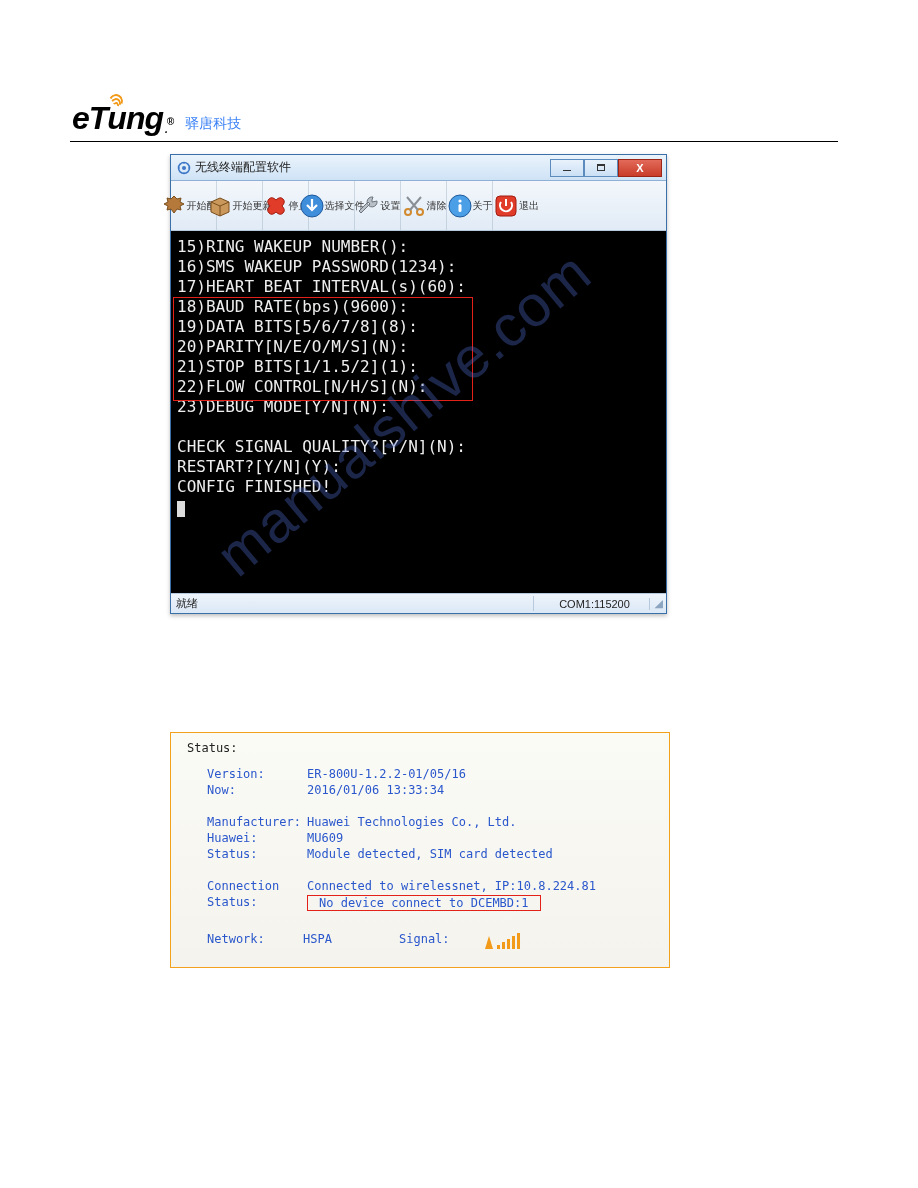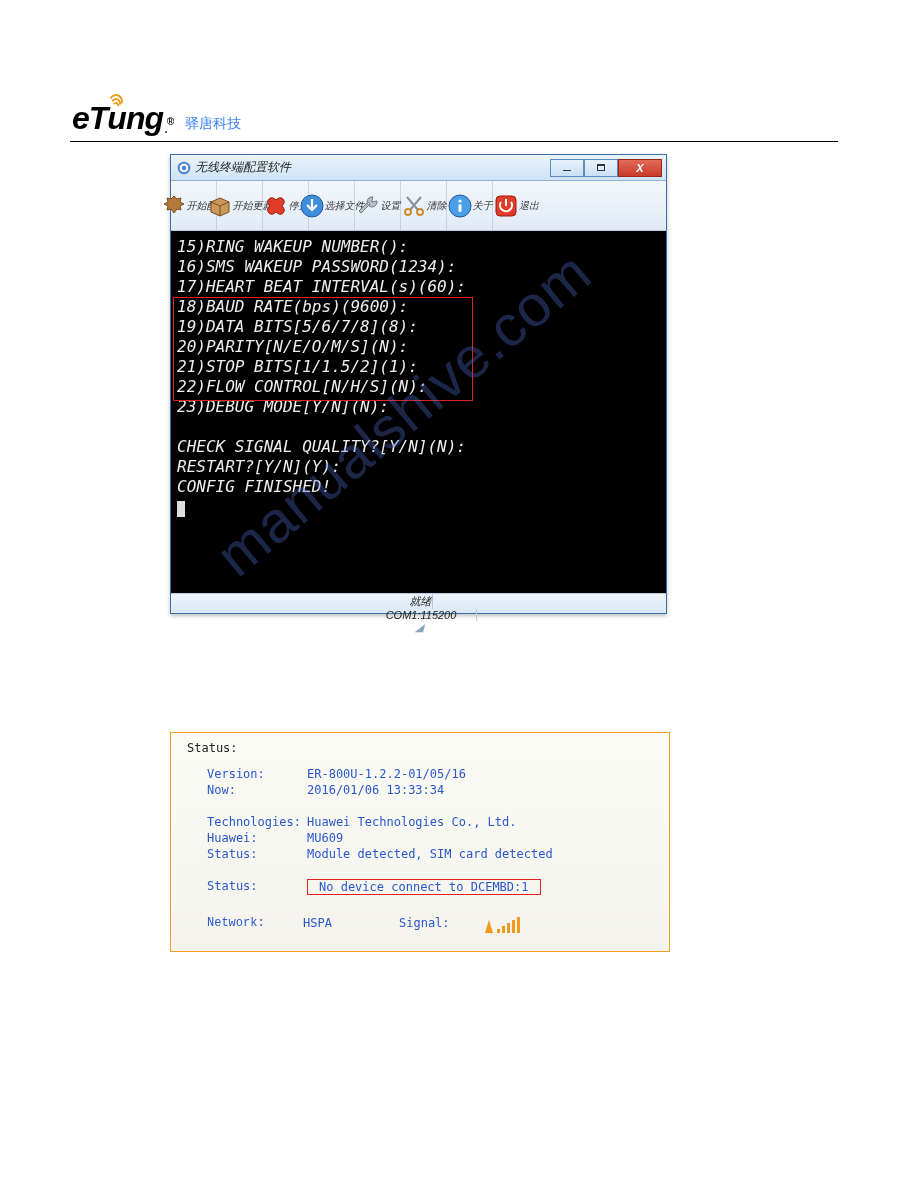--- a/index.html
+++ b/index.html
@@ -20,21 +20,21 @@
   .logo .wave span { position:absolute; border:2px solid #f29a1a; border-radius:50%; border-left-color:transparent; border-bottom-color:transparent; transform:rotate(-20deg);}
   .logo .wave .w1{width:6px;height:6px;top:6px;left:0;}
   .logo .wave .w2{width:10px;height:10px;top:2px;left:-2px;}
   .logo .wave .w3{width:14px;height:14px;top:-2px;left:-4px;}
   .logo-dot{font-size:10px; position:relative; top:-2px; left:2px;}
   .logo .reg{font-size:10px; position:relative; top:-10px; left:2px;}
   .company-name { font-size: 14px; color:#3b82f6; padding-bottom:4px;}
   .hr { border-top:1px solid #000; margin-top:4px; width:768px;}
 
   
-  .win-wrap { margin: 12px 0 0 100px; width: 497px; border:1px solid #3a6fa8; box-shadow: 0 2px 4px rgba(0,0,0,0.25); font-style: italic; }
+  .win-wrap { margin: 12px 0 0 100px; width: 497px; border:1px solid #3a6fa8; box-shadow: 0 2px 4px rgba(0,0,0,0.25); }
   .titlebar { height:26px; background: linear-gradient(#eaf3fb,#cfe3f6); display:flex; align-items:center; padding:0 4px 0 6px; font-size:12px; color:#222; border-bottom:1px solid #8db0d4;}
   .titlebar .ticon{ width:14px;height:14px;margin-right:4px; }
   .titlebar .ticon svg{display:block;}
   .title-text{flex:none;}
   .titlebar .spacer{flex:1;}
   .winbtns{display:flex;gap:0;}
   .winbtn{width:34px;height:18px;border:1px solid #5c8bbd;background:linear-gradient(#e9f2fb,#cbe0f5);display:flex;align-items:center;justify-content:center;font-size:11px;font-family:Arial;}
   .winbtn.close{background:linear-gradient(#e36a5a,#c83c28);color:#fff;border-color:#9a2416;font-weight:bold;width:44px;}
   .winbtn .minline{width:8px;height:1px;background:#333;margin-top:5px;}
   .winbtn .maxbox{width:8px;height:7px;border:1px solid #333;border-top-width:2px;}
@@ -45,39 +45,39 @@
   .tbtn .ic{width:28px;height:28px;display:flex;align-items:center;justify-content:center;}
   .tbtn .lbl{font-size:10px;color:#333;white-space:nowrap;}
 
   
   .ic svg{display:block;}
 
   .console{background:#000;color:#eee;font-family:"SimSun","NSimSun","MS Song",monospace;font-size:16px;line-height:20px;padding:6px 6px 10px 6px;height:362px;position:relative;white-space:pre;}
   .console .redbox{position:absolute;border:1.5px solid #e32118;left:2px;top:66px;width:300px;height:104px;pointer-events:none;}
   .console .cursor{display:inline-block;width:8px;height:16px;background:#ddd;vertical-align:bottom;}
 
-  .statusbar{height:20px;background:linear-gradient(#eef4fb,#dbe8f6);border-top:1px solid #b7c9dc;font-size:11px;color:#222;display:flex;align-items:center;flex-direction:column;}
+  .statusbar{height:20px;background:linear-gradient(#eef4fb,#dbe8f6);border-top:1px solid #b7c9dc;font-size:11px;color:#222;display:flex;align-items:center;}
   .statusbar .lcell{padding-left:5px;flex:1;border-right:1px solid #b7c9dc;}
   .statusbar .rcell{width:116px;text-align:center;padding-left:6px;border-right:1px solid #b7c9dc;}
   .statusbar .grip{width:16px;text-align:right;padding-right:3px;color:#8ba4bf;}
 
   
   .watermark{position:absolute;left:170px;top:380px;font-size:58px;color:rgba(80,110,210,0.35);font-family:Arial,sans-serif;transform:rotate(-40deg);letter-spacing:1px;pointer-events:none;z-index:20;}
 
   
   .status-panel{margin:118px 0 0 100px;width:500px;border:1px solid #f2a11c;background:linear-gradient(#fbfbf6,#f4f3ed);padding:8px 10px 18px 16px;font-family:"SimSun","NSimSun","MS Song",monospace;font-size:12px;color:#2a57cc;position:relative;}
   .status-panel .heading{color:#222;margin-bottom:12px;}
   .status-panel .row{display:flex;margin:2px 0;}
   .status-panel .lbl{width:100px;flex:none;}
   .status-panel .val{}
   .status-panel .block{margin:18px 0 0 20px;}
   .status-panel .block0{margin:0 0 0 20px;}
   .status-panel .redframe{border:1px solid #e32118;padding:0 11px;display:inline-block;}
   .status-panel .netrow{display:flex;align-items:center;margin-top:18px;margin-left:20px;gap:6px;}
-  .status-panel .netrow .lbl2{width:90px;font-family:Liberation Mono, monospace;}
+  .status-panel .netrow .lbl2{width:90px;}
   .status-panel .netrow .val2{width:90px;}
   .status-panel .netrow .siglbl{width:80px;}
   .sigicon{width:44px;height:20px;position:relative;}
   .sigicon .ant{position:absolute;left:0;bottom:0;width:0;height:0;border-left:4px solid transparent;border-right:4px solid transparent;border-bottom:13px solid #f29a1a;}
   .sigicon .stem{position:absolute;left:3px;bottom:0;width:2px;height:6px;background:#f29a1a;}
   .sigicon .bars{position:absolute;left:12px;bottom:0;display:flex;gap:2px;align-items:flex-end;}
   .sigicon .bars span{width:3px;background:#f29a1a;display:block;}
   .sigicon .bars .b1{height:4px;}
   .sigicon .bars .b2{height:7px;}
   .sigicon .bars .b3{height:10px;}
@@ -239,34 +239,38 @@
           <span class="val">ER-800U-1.2.2-01/05/16</span>
         </div>
       <div class="row">
           <span class="lbl">Now:</span>
           <span class="val">2016/01/06 13:33:34</span>
         </div>
     </div>
 
     <div class="block">
       <div class="row">
-          <span class="lbl">Technologies:</span>
+          <span class="lbl">Manufacturer:</span>
           <span class="val">Huawei Technologies Co., Ltd.</span>
         </div>
       <div class="row">
           <span class="lbl">Huawei:</span>
           <span class="val">MU609</span>
         </div>
       <div class="row">
           <span class="lbl">Status:</span>
           <span class="val">Module detected, SIM card detected</span>
         </div>
     </div>
 
     <div class="block">
+      <div class="row">
+          <span class="lbl">Connection</span>
+          <span class="val">Connected to wirelessnet, IP:10.8.224.81</span>
+        </div>
       <div class="row">
           <span class="lbl">Status:</span>
           <span class="val redframe">No device connect to DCEMBD:1</span>
         </div>
     </div>
 
     <div class="netrow">
       <span class="lbl2">Network:</span>
       <span class="val2">HSPA</span>
       <span class="siglbl">Signal:</span>

